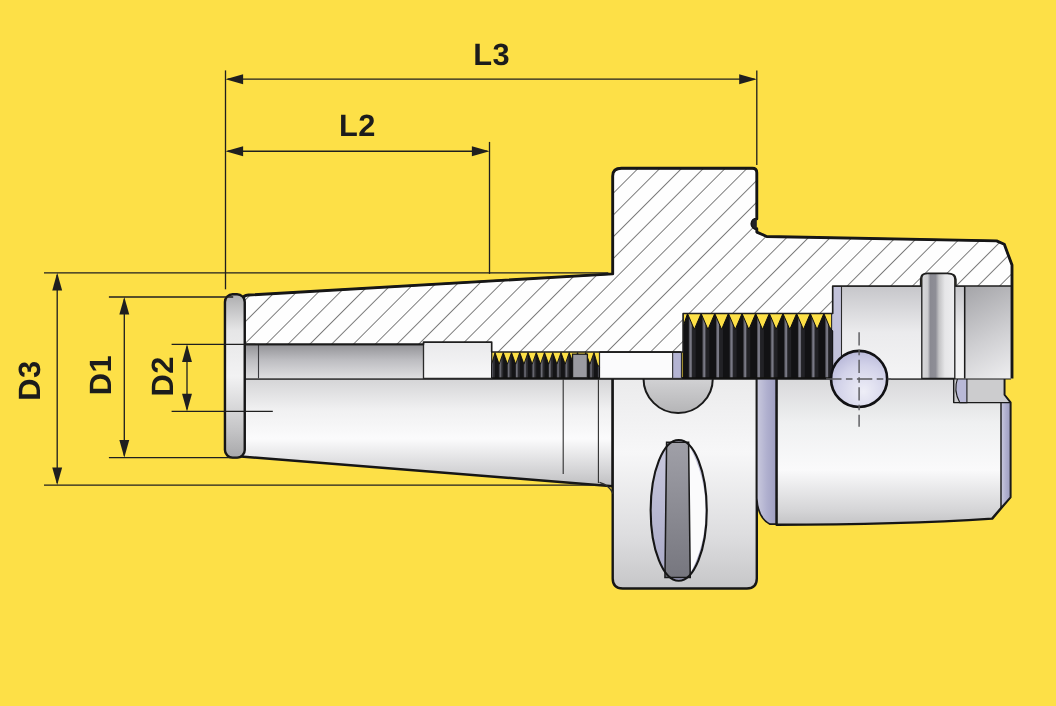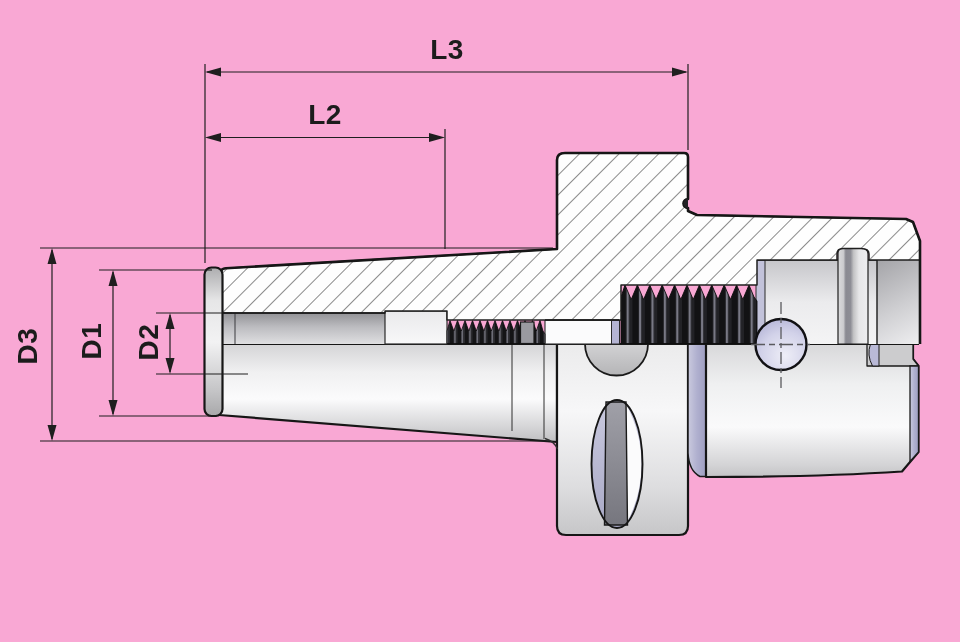--- a/index.html
+++ b/index.html
@@ -1,16 +1,16 @@
 <!DOCTYPE html>
 <html><head>
 <meta charset="utf-8">
 <style>
   html,body{margin:0;padding:0;background:#ffffff;}
-  .stage{position:relative;width:960px;height:642px;background:#f9a8d4;overflow:hidden;
+  .stage{position:relative;width:960px;height:642px;background:#fde047;overflow:hidden;
          font-family:"Liberation Sans",sans-serif;}
   svg{position:absolute;left:0;top:0;}
   text.dim{font-family:"Liberation Sans","DejaVu Sans",sans-serif;font-weight:700;
            font-size:28px;fill:#1c1c1c;letter-spacing:.5px;}
 </style>
 </head>
 <body>
 
 <div class="stage">
 <svg width="960" height="642" viewBox="0 0 960 642">

